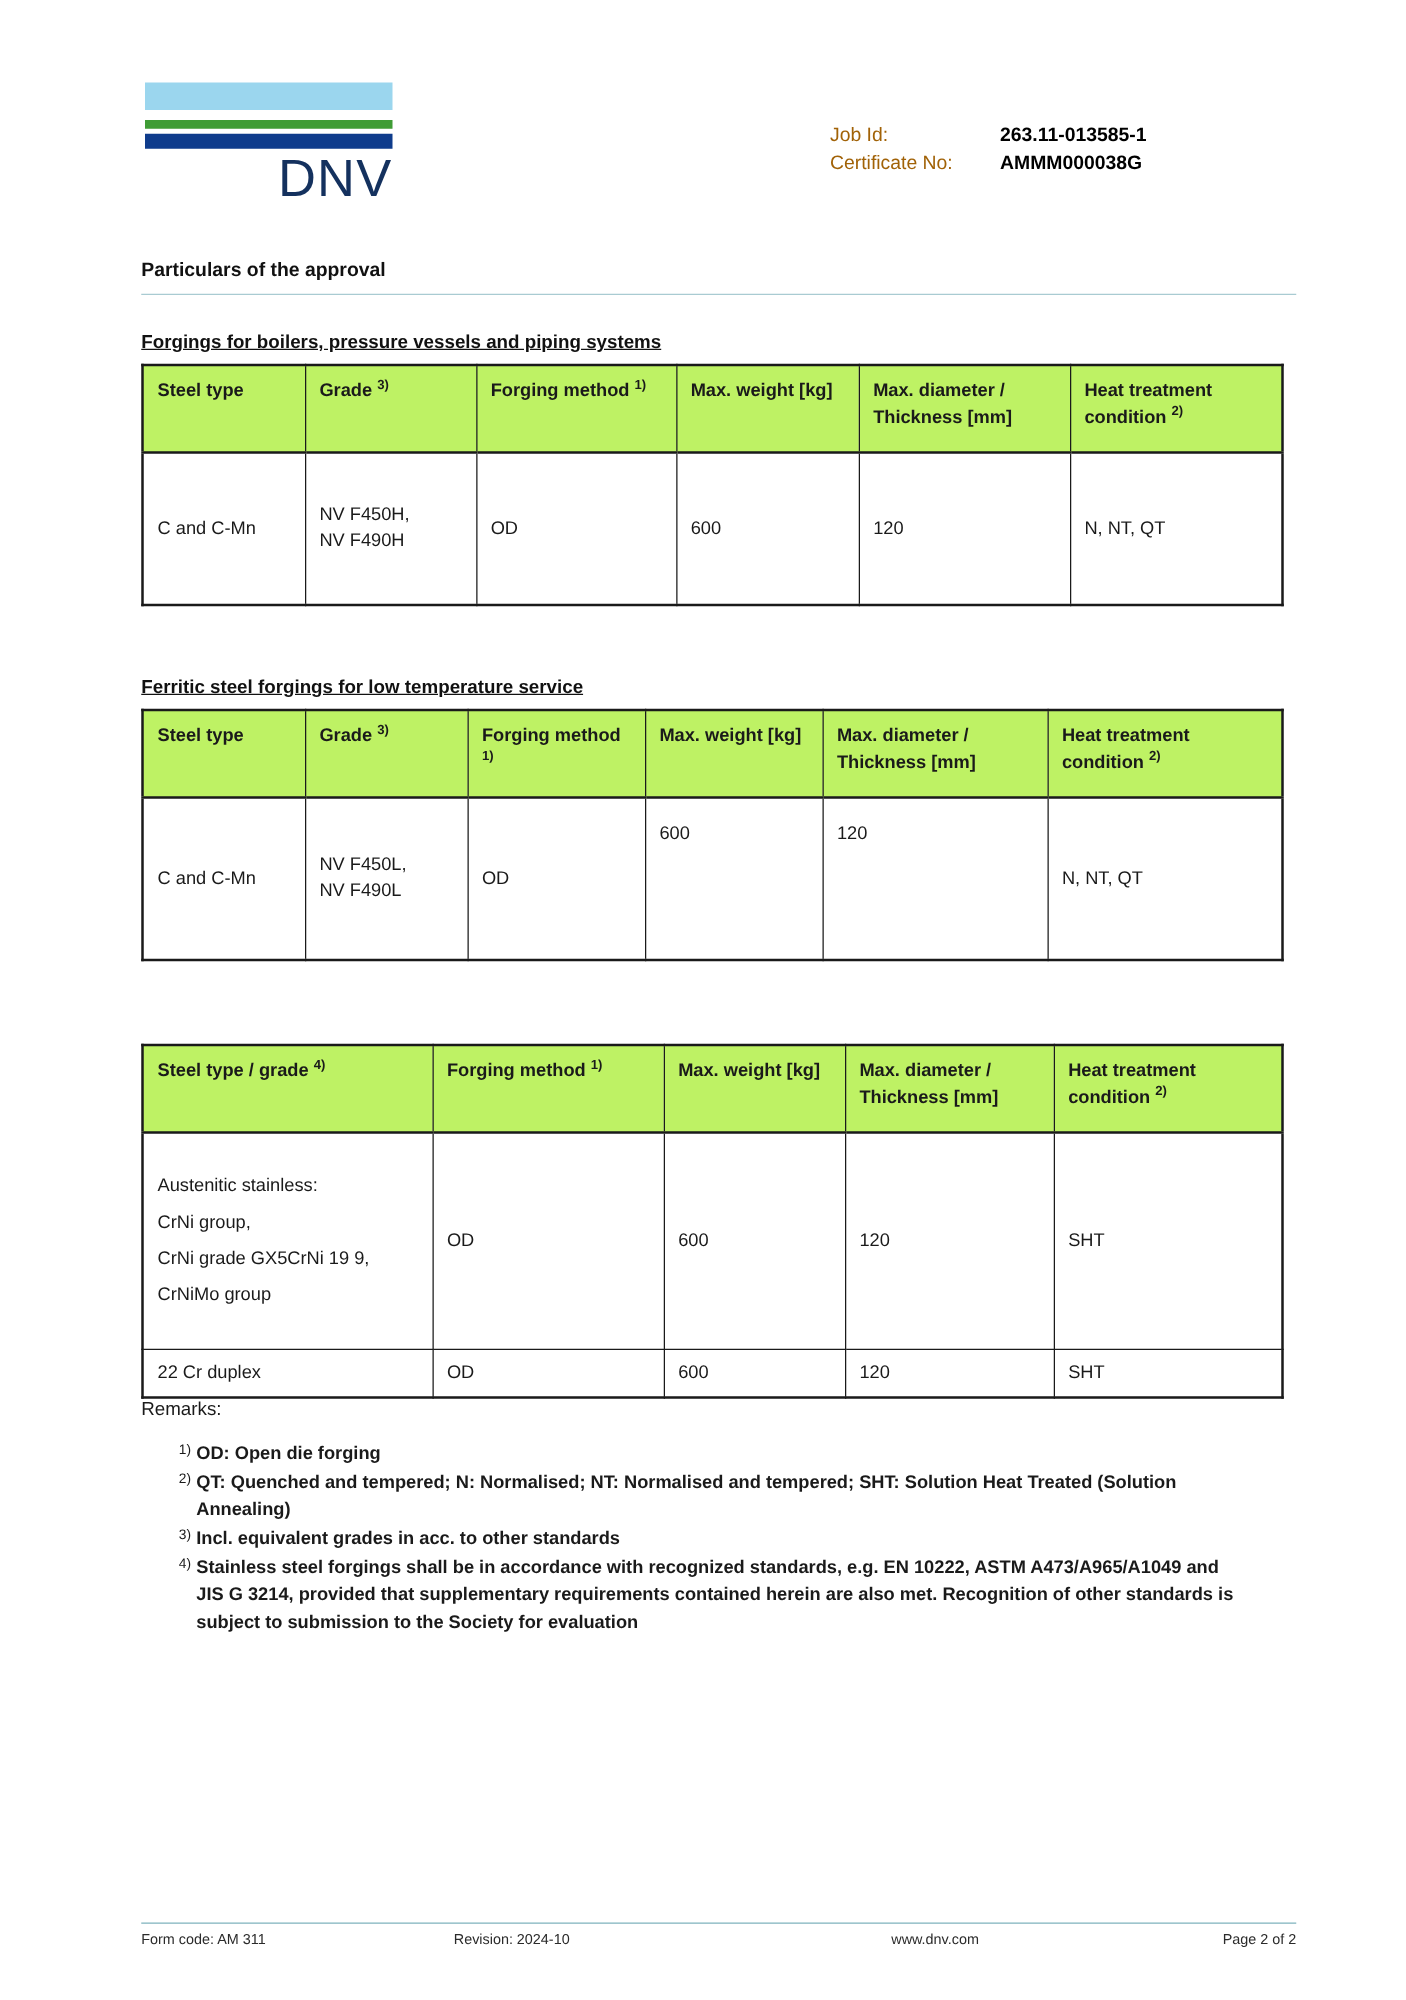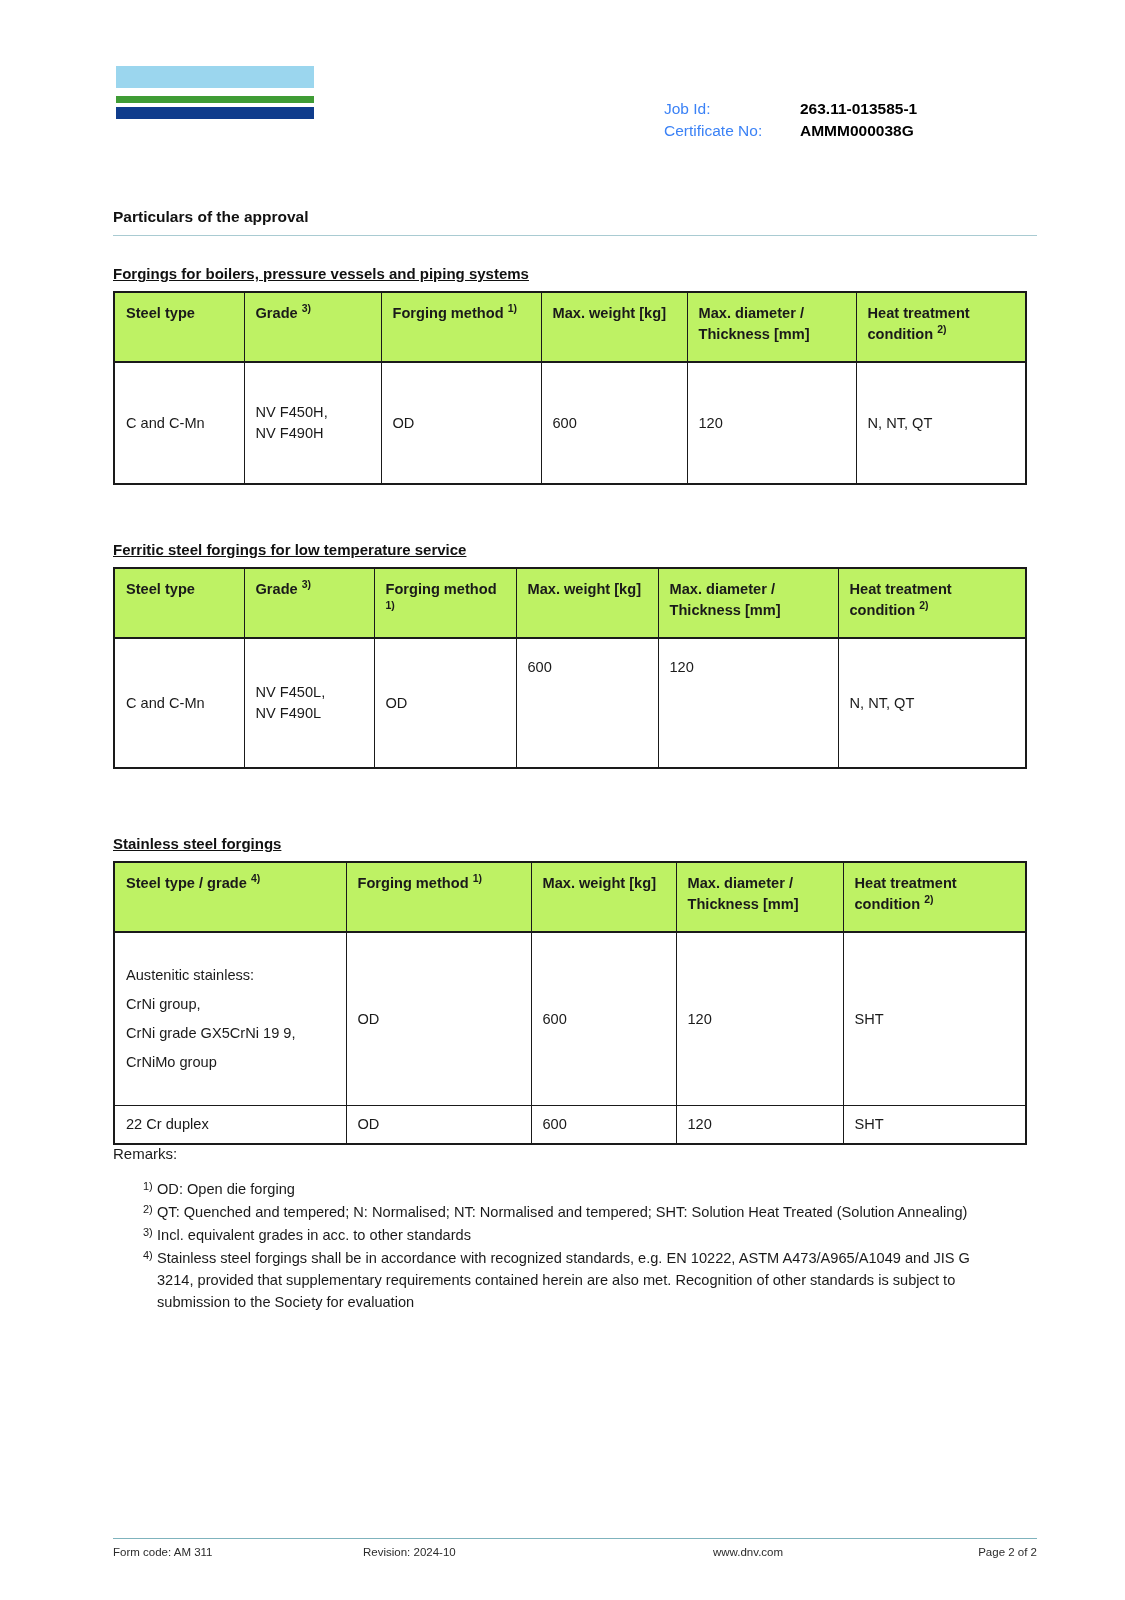--- a/index.html
+++ b/index.html
@@ -70,21 +70,21 @@
     left: 664px;
     top: 98px;
     font-size: 15.5px;
     line-height: 22px;
   }
   .meta-row {
     display: flex;
   }
   .meta-label {
     width: 136px;
-    color: #3b82f6;
+    color: #a16207;
   }
   .meta-value {
     font-weight: bold;
     color: #000;
   }
 
   
   .main-heading {
     position: absolute;
     left: 113px;
@@ -218,20 +218,21 @@
     color: #1a1a1a;
     line-height: 22px;
     position: relative;
     top: -3px;
   }
   .note-body {
     font-size: 14.6px;
     line-height: 22px;
     color: #1a1a1a;
     max-width: 840px;
+    font-weight: bold;
   }
 
   
   .footer {
     position: absolute;
     left: 113px;
     top: 1538px;
     width: 924px;
   }
   .footer-rule {
@@ -255,20 +256,21 @@
 <div class="page">
 
   <div class="header">
 
     <div class="logo">
       <div class="logo-bar-light"></div>
       <div class="logo-gap-a"></div>
       <div class="logo-bar-green"></div>
       <div class="logo-gap-b"></div>
       <div class="logo-bar-dark"></div>
+      <div class="logo-word">DNV</div>
     </div>
 
     <div class="meta">
       <div class="meta-row">
         <div class="meta-label">Job Id:</div>
         <div class="meta-value">263.11-013585-1</div>
       </div>
       <div class="meta-row">
         <div class="meta-label">Certificate No:</div>
         <div class="meta-value">AMMM000038G</div>
@@ -349,21 +351,20 @@
             <td class="top">120</td>
             <td class="mid">N, NT, QT</td>
           </tr>
         </tbody>
       </table>
     </div>
 
     <div class="spacer-b"></div>
 
     <div>
-      <div class="section-title">Stainless steel forgings</div>
       <table class="grid t3">
         <colgroup>
           <col class="c1">
             <col class="c2">
             <col class="c3">
             <col class="c4">
             <col class="c5">
         </colgroup>
         <thead>
           <tr>

